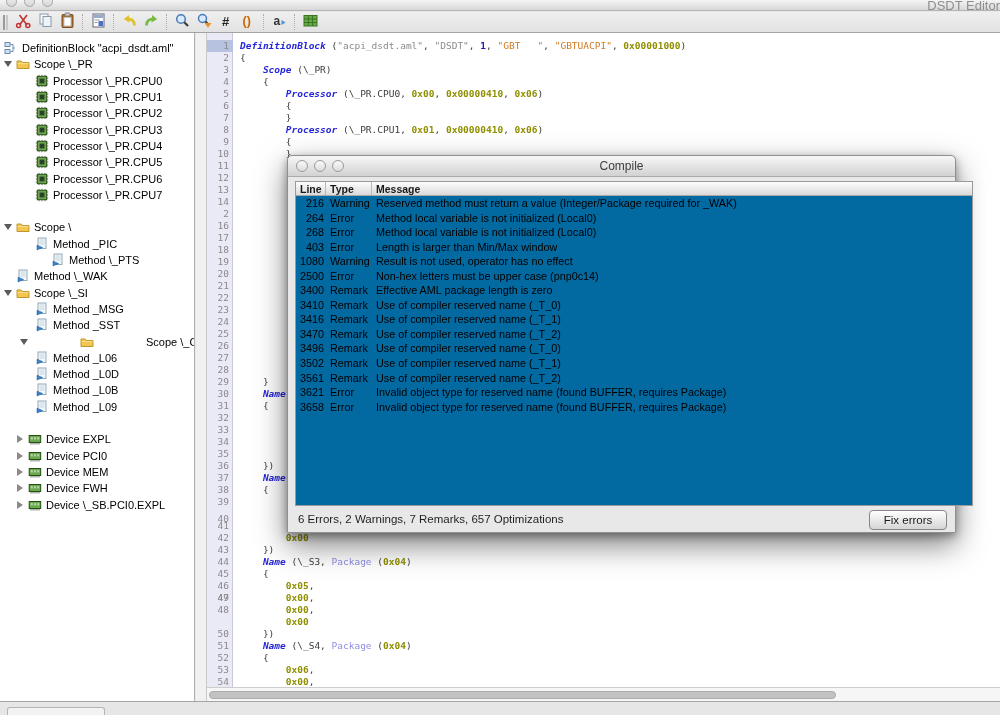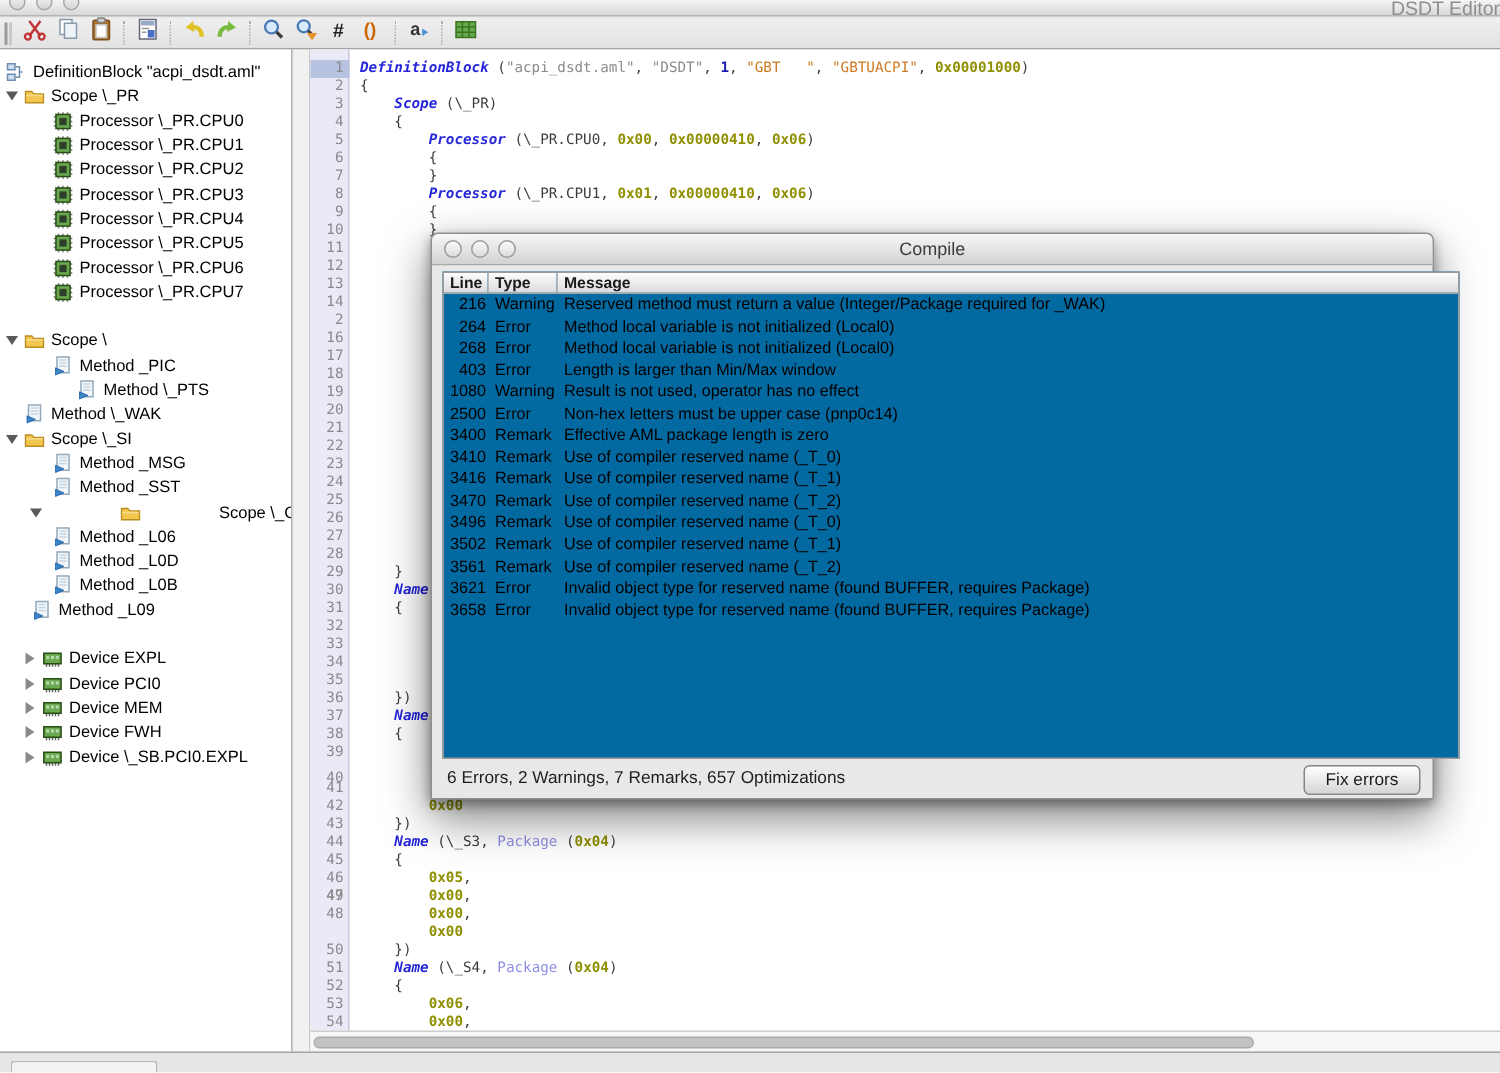--- a/index.html
+++ b/index.html
@@ -352,21 +352,21 @@
         <span>Method _L0D</span>
       </div>
       <div class="trow" style="top: 349.3px; padding-left: 35px;">
         <span class="ticon"><svg width="14" height="14">
             <rect x="3" y="1" width="8" height="10.5" fill="#f2f7fb" stroke="#93a8b8"></rect>
             <path d="M4.5 3 h5 M4.5 5 h5 M4.5 7 h5" stroke="#c6d4de"></path>
             <polygon points="2,8.2 7.6,10.6 2,13" fill="#3d85c6" stroke="#1155aa" stroke-width="0.5"></polygon>
           </svg></span>
         <span>Method _L0B</span>
       </div>
-      <div class="trow" style="top: 365.6px; padding-left: 21px;">
+      <div class="trow" style="top: 365.6px; padding-left: 35px;">
         <span class="ticon"><svg width="14" height="14">
             <rect x="3" y="1" width="8" height="10.5" fill="#f2f7fb" stroke="#93a8b8"></rect>
             <path d="M4.5 3 h5 M4.5 5 h5 M4.5 7 h5" stroke="#c6d4de"></path>
             <polygon points="2,8.2 7.6,10.6 2,13" fill="#3d85c6" stroke="#1155aa" stroke-width="0.5"></polygon>
           </svg></span>
         <span>Method _L09</span>
       </div>
       <div class="trow" style="top: 398.2px; padding-left: 17px;">
         <span class="tarrow-right"></span>
         <span class="ticon"><svg width="14" height="14">

